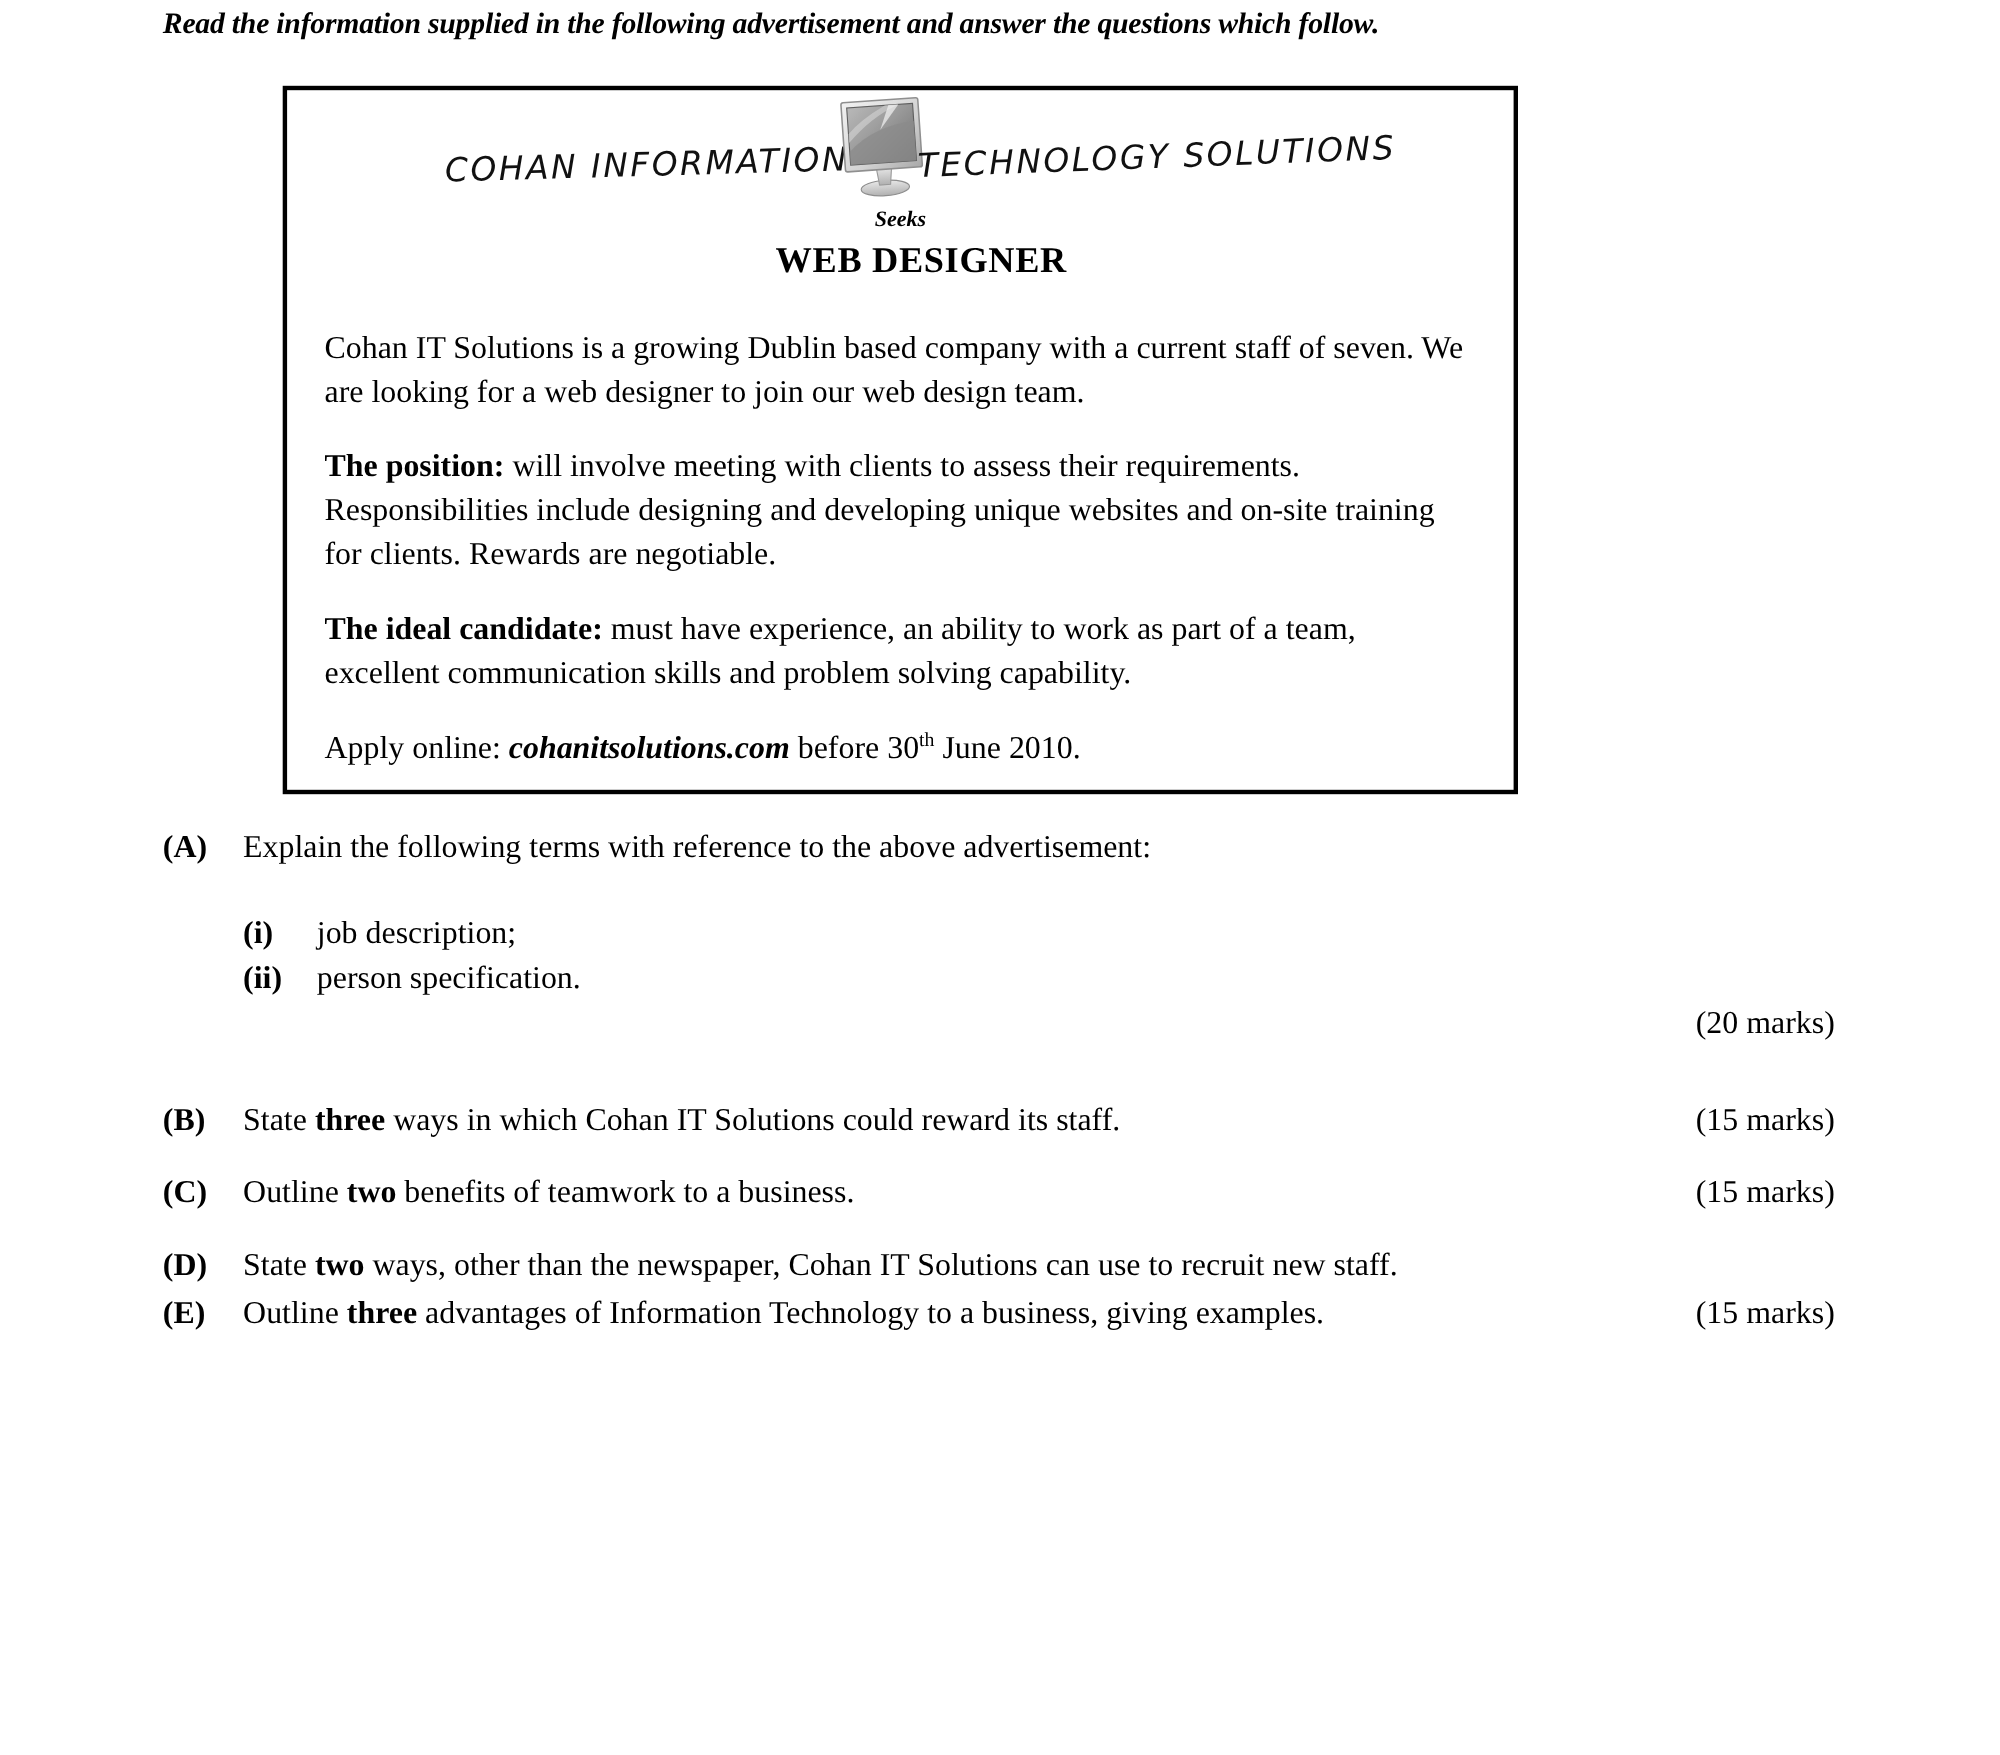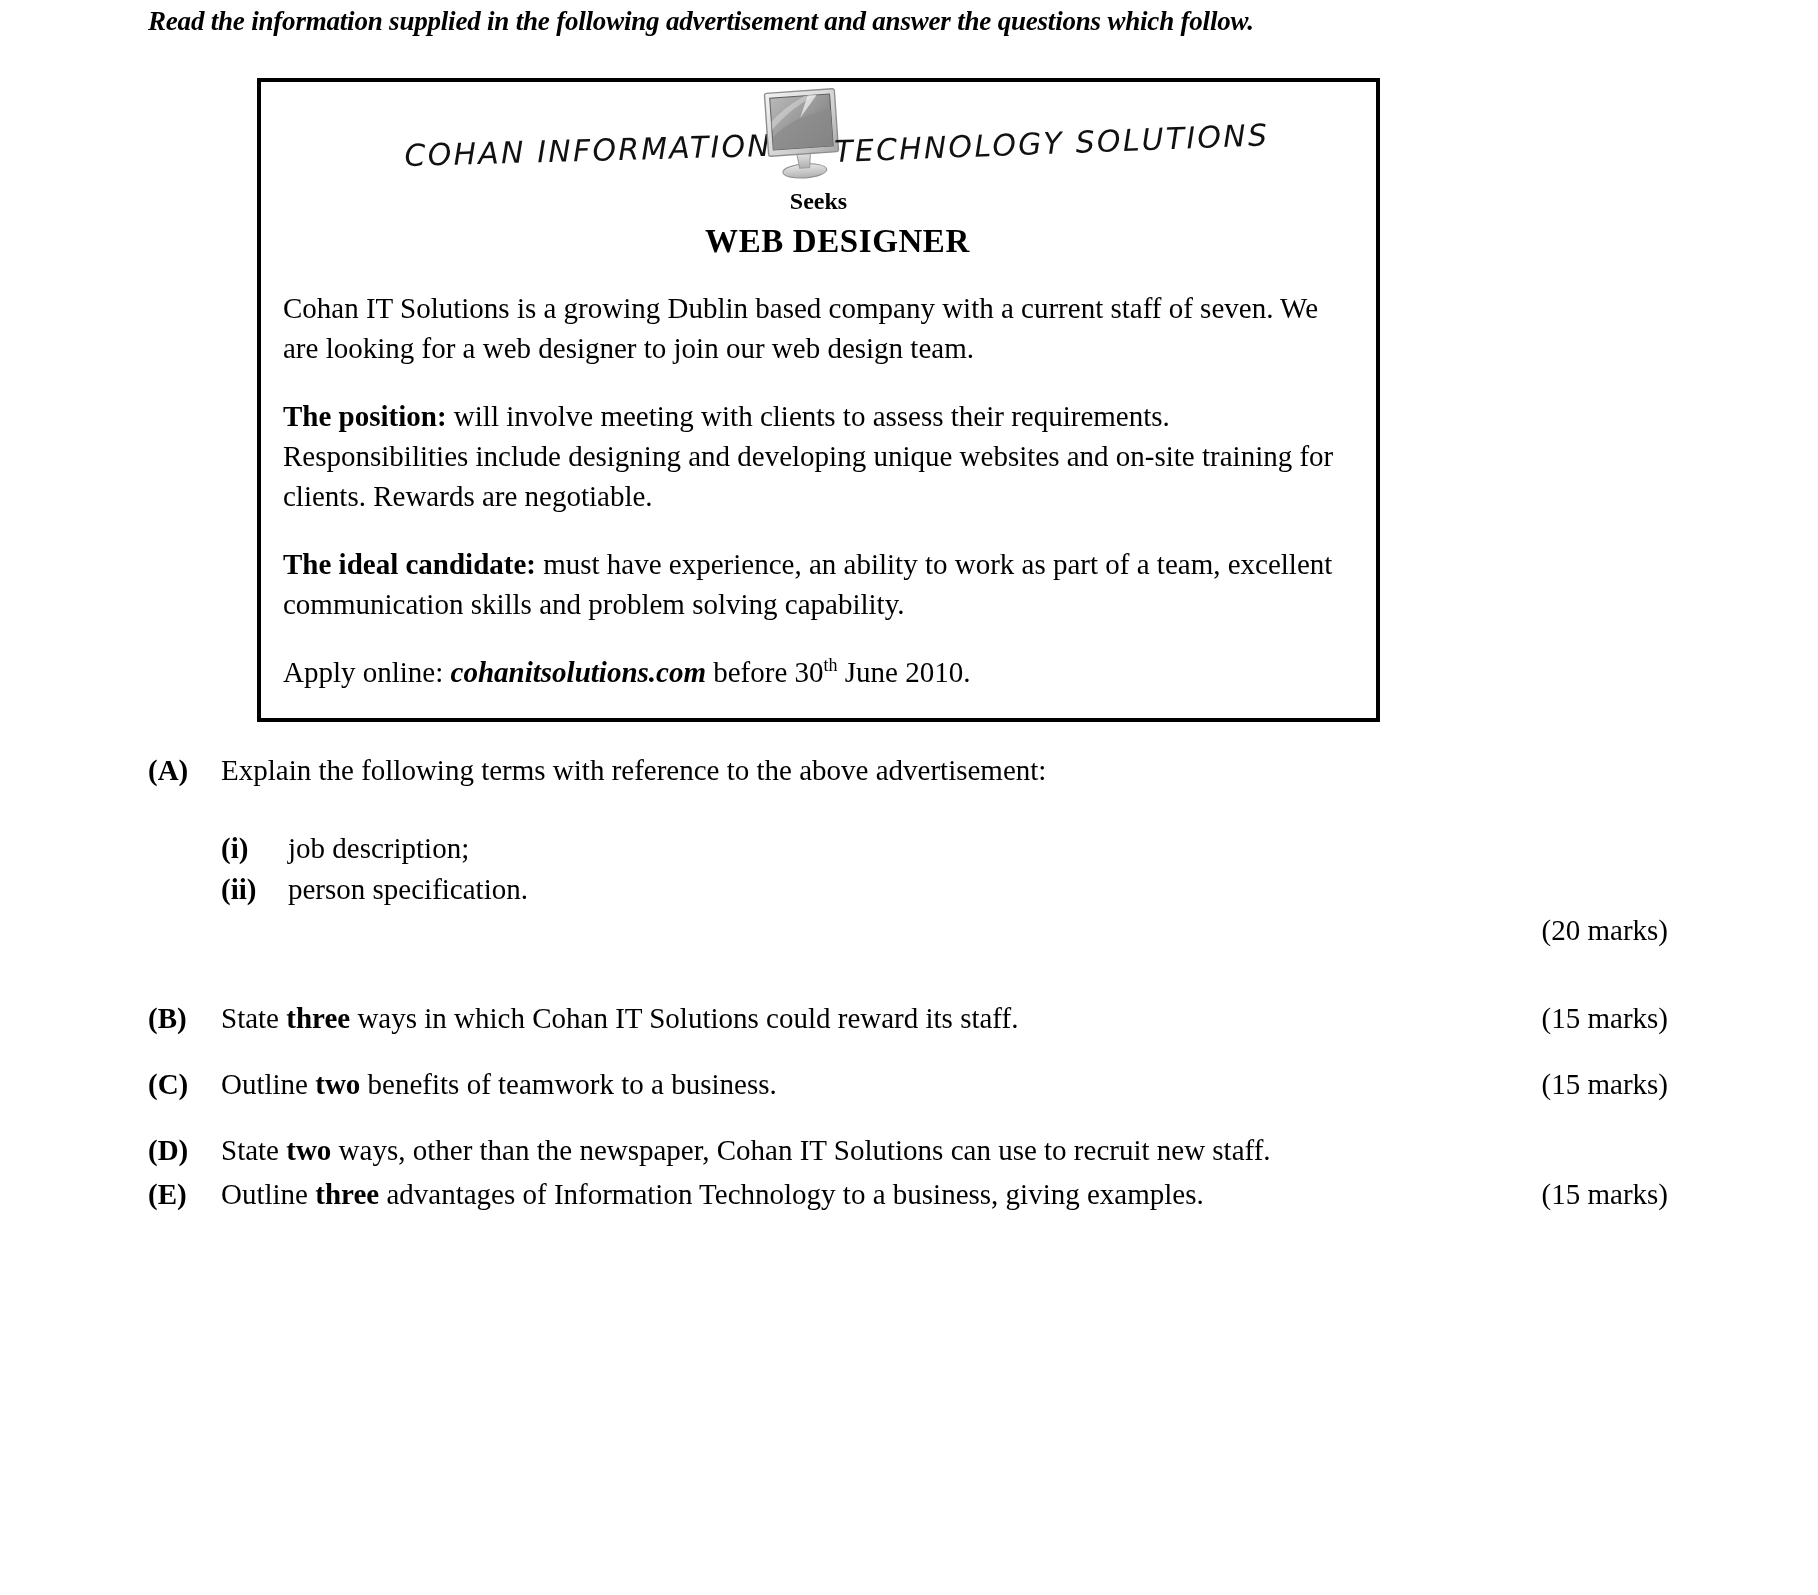--- a/index.html
+++ b/index.html
@@ -80,34 +80,35 @@
     position: absolute;
     left: 500px;
     top: 6px;
     width: 82px;
     height: 96px;
   }
 
   .ad-seeks {
     text-align: center;
     font-weight: bold;
-    font-size: 24px;
+    font-style: italic;
+    font-size: 20px;
     margin-top: -2px;
   }
   .ad-title {
     text-align: center;
     font-weight: bold;
     font-size: 33px;
     letter-spacing: 0.6px;
     margin-top: 8px;
     margin-left: 38px;
   }
 
   .ad-body {
-    margin: 0;
+    margin: 12px;
     padding: 0 22px 0 22px;
     font-size: 29px;
     line-height: 1.38;
   }
   .ad-para {
     margin: 0;
   }
   .ad-gap {
     height: 28px;
   }

